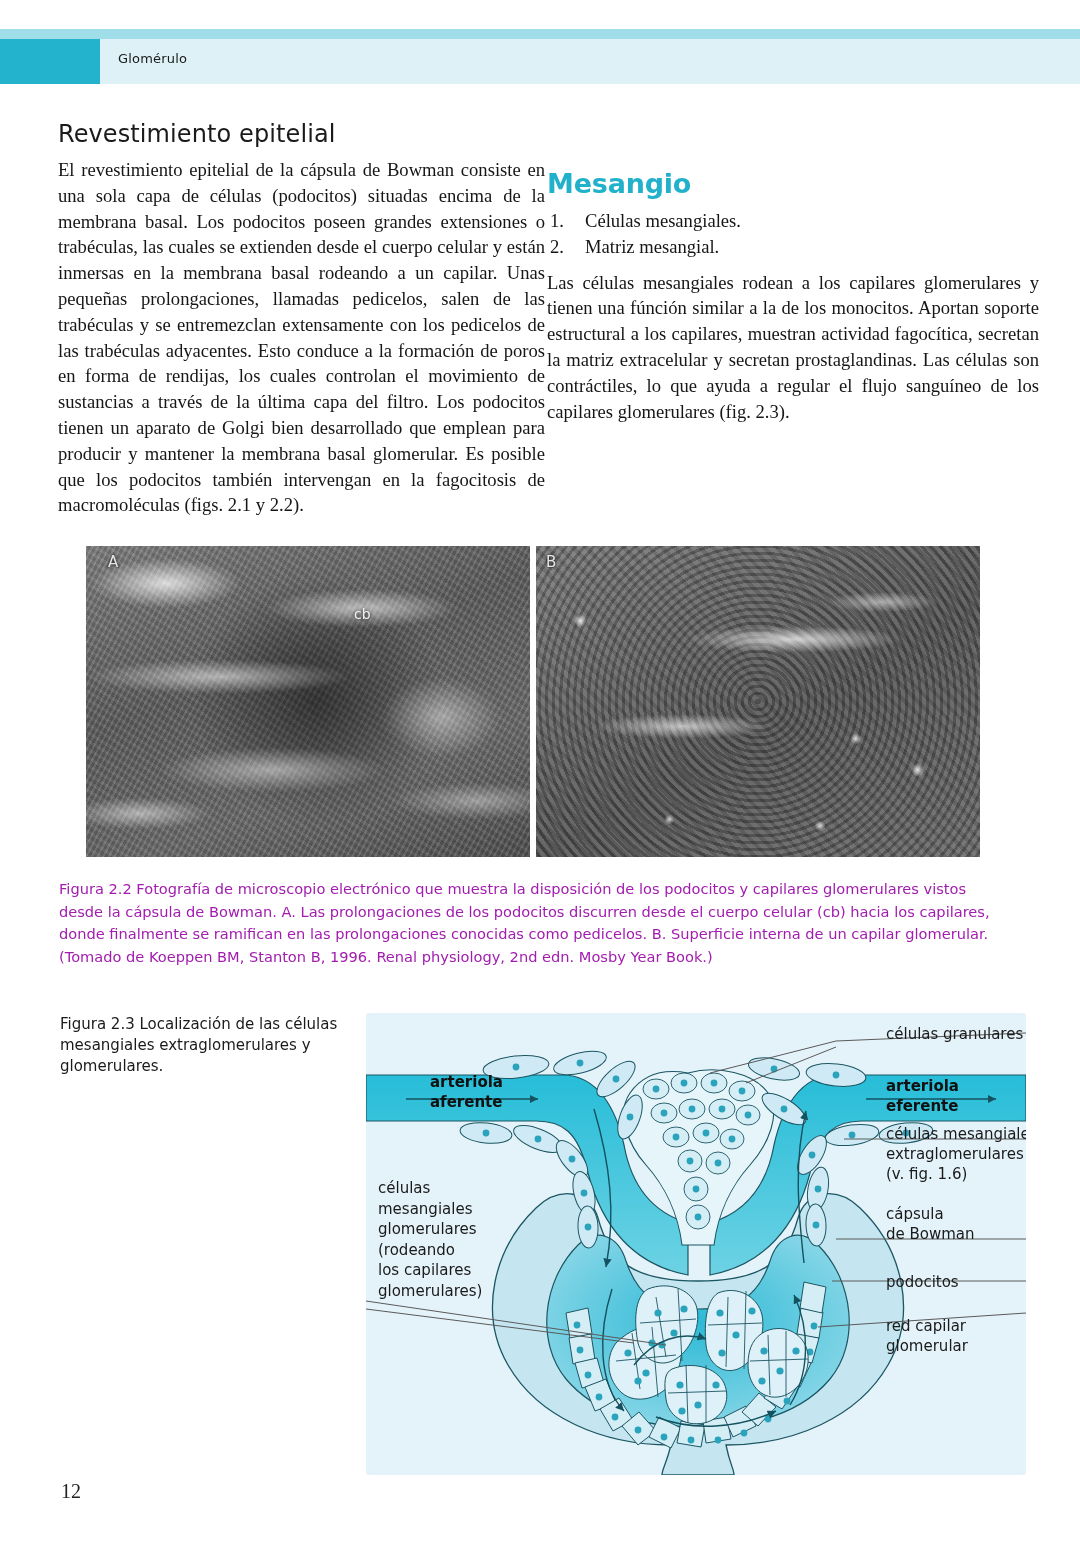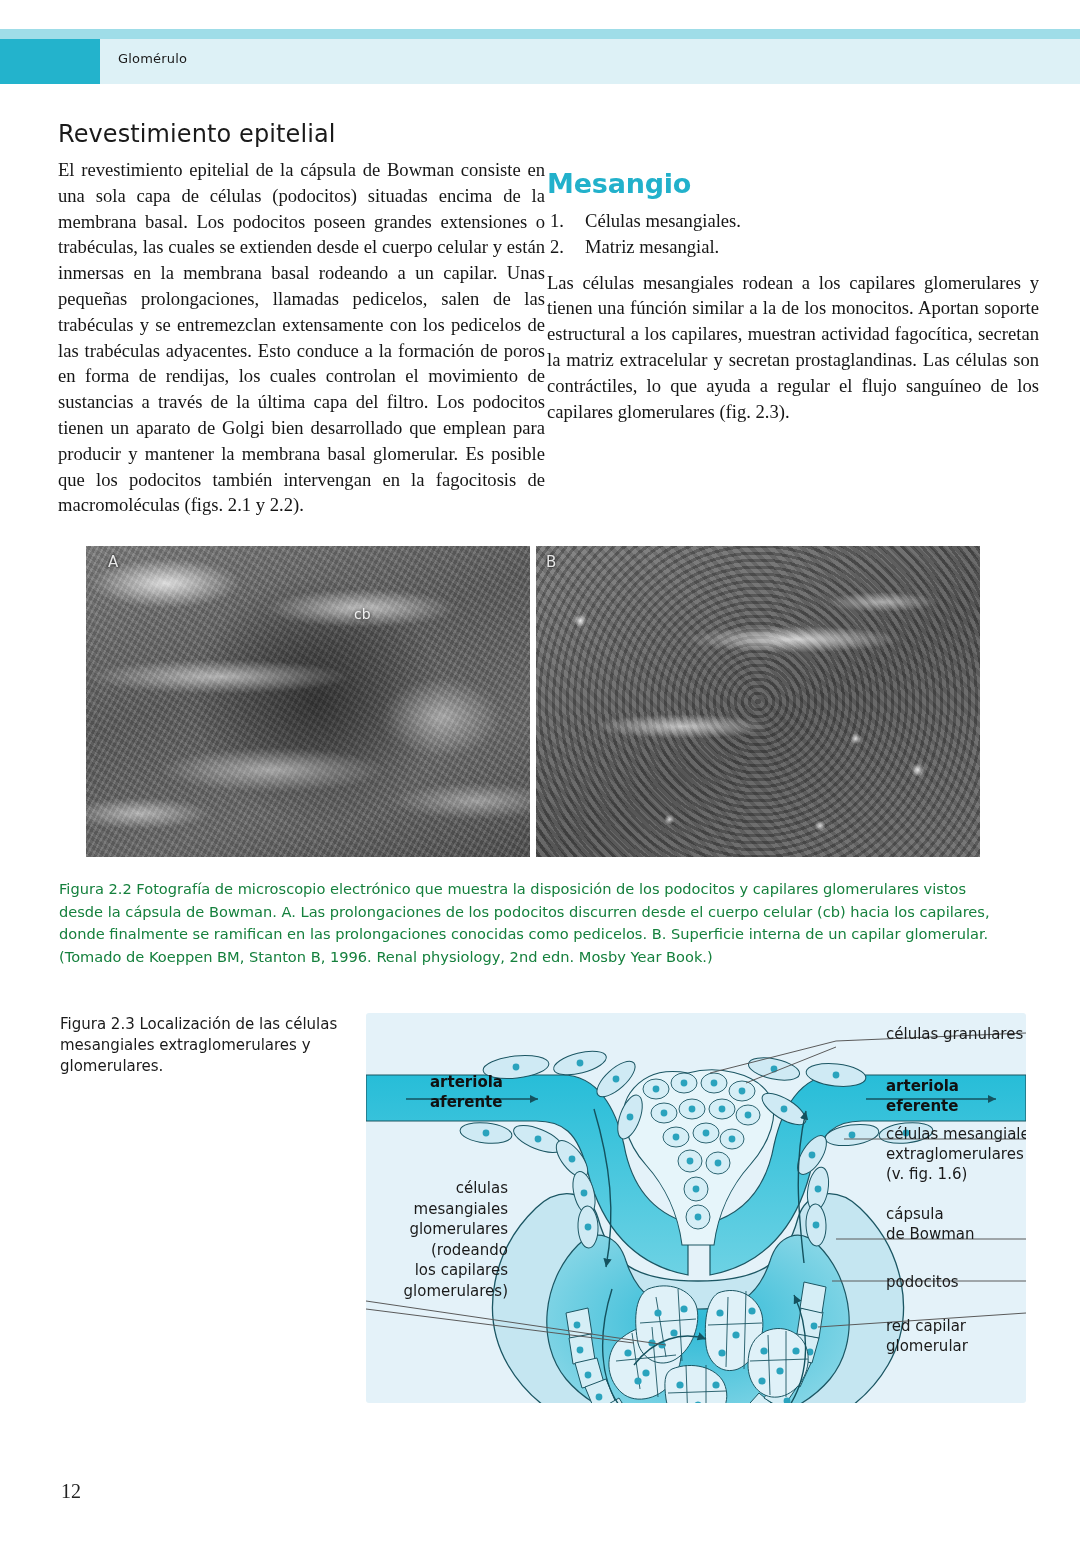--- a/index.html
+++ b/index.html
@@ -124,31 +124,31 @@
       radial-gradient(circle 7px at 30% 88%, rgba(255,255,255,.75), transparent 70%),
       radial-gradient(circle 8px at 64% 90%, rgba(255,255,255,.70), transparent 70%),
       repeating-radial-gradient(circle at 50% 50%, rgba(0,0,0,.20) 0 3px, rgba(255,255,255,.05) 3px 7px),
       repeating-linear-gradient(45deg, rgba(0,0,0,.10) 0 4px, rgba(255,255,255,.05) 4px 9px),
       linear-gradient(150deg,#7a7a7a,#565656 55%,#6b6b6b);
   }
 
   .fig-caption{
     position:absolute;left:59px;top:878px;width:938px;
     font-family:"DejaVu Sans", sans-serif;
-    font-size:14.6px;line-height:22.5px;color:#15803d;
+    font-size:14.6px;line-height:22.5px;color:#a21caf;
   }
 
   
   .fig23-caption{
     position:absolute;left:60px;top:1014px;width:300px;
     font-family:"DejaVu Sans", sans-serif;
     font-size:15px;line-height:21px;color:#1a1a1a;
   }
   .fig23-box{
-    position:absolute;left:366px;top:1013px;width:660px;height:390px;
+    position:absolute;left:366px;top:1013px;width:660px;height:462px;
     background:#e4f2f9;
     border-radius:3px;
     overflow:hidden;
   }
   .fig23-box svg{display:block;}
 
   .page-num{
     position:absolute;left:61px;top:1480px;
     font-family:"Liberation Serif", serif;
     font-size:20px;color:#222;
@@ -440,21 +440,21 @@
     <g>
       <text x="520" y="274" font-family="DejaVu Sans, sans-serif" font-size="15" fill="#1a1a1a">podocitos</text>
     </g>
     <g>
       <text x="520" y="318" font-family="DejaVu Sans, sans-serif" font-size="15" fill="#1a1a1a">red capilar</text>
       <text x="520" y="338" font-family="DejaVu Sans, sans-serif" font-size="15" fill="#1a1a1a">glomerular</text>
     </g>
   </svg>
 </div>
 
-<div style="position:absolute;left:378px;top:1178px;width:130px;text-align:right;
+<div style="position:absolute;left:378px;top:1178px;width:130px;
             font-family:'DejaVu Sans', sans-serif;font-size:15px;line-height:20.5px;color:#1a1a1a;">
   <div>células</div>
   <div>mesangiales</div>
   <div>glomerulares</div>
   <div>(rodeando</div>
   <div>los capilares</div>
   <div>glomerulares)</div>
 </div>
 
 <div class="page-num">12</div>

